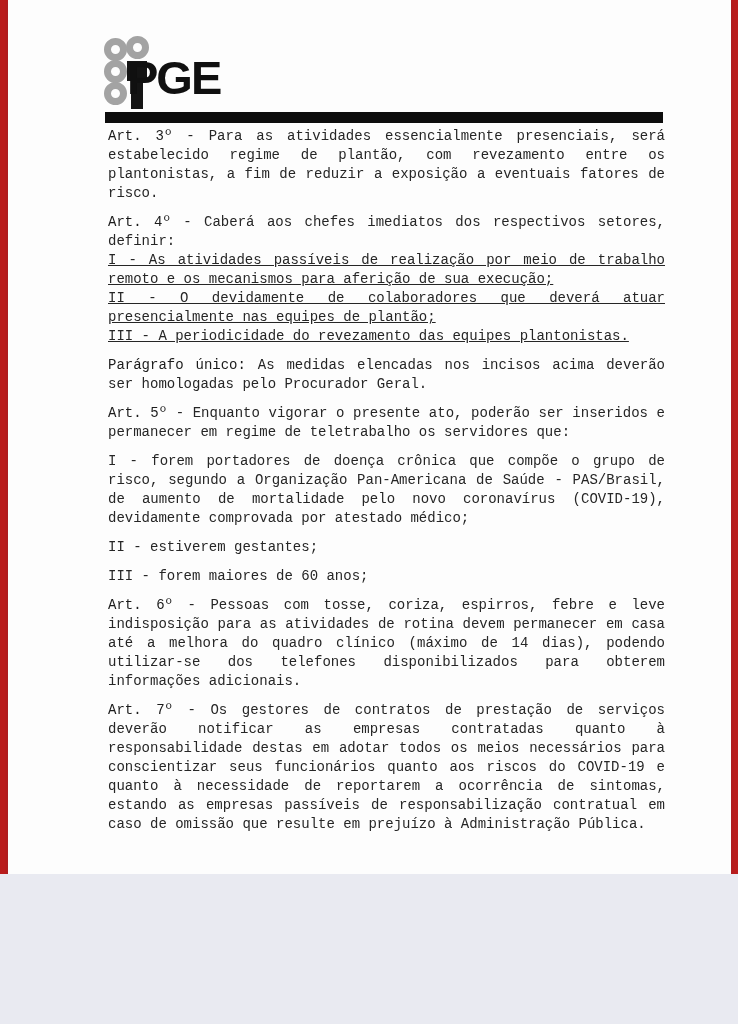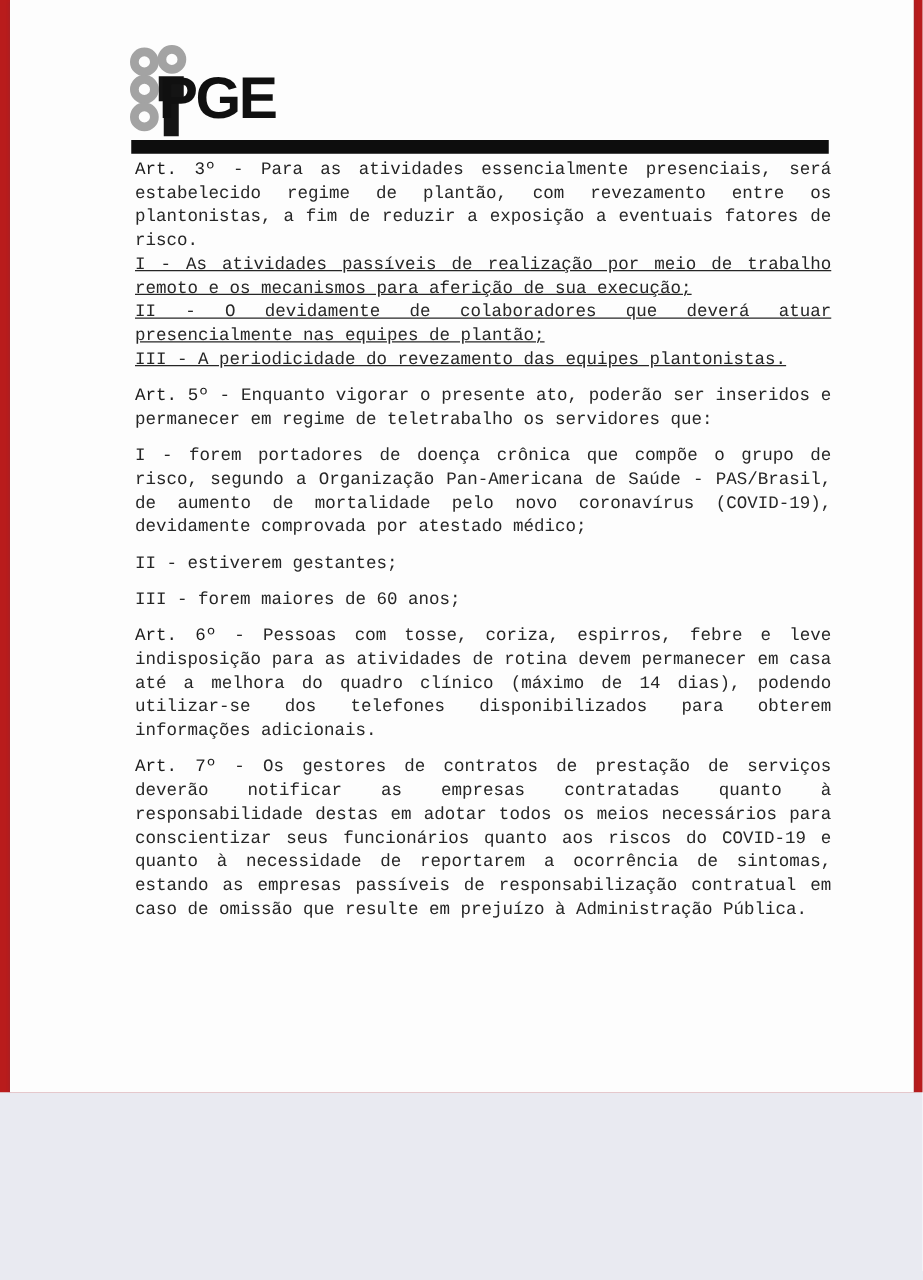--- a/index.html
+++ b/index.html
@@ -96,23 +96,25 @@
         <div class="sq"></div>
         <div class="stem"></div>
       </div>
       <div class="acronym">PGE</div>
     </div>
 
     <div class="rule"></div>
 
     <div class="doc-body">
         <p class=""><b>Art. 3º</b> - Para as atividades essencialmente presenciais, será estabelecido regime de plantão, com revezamento entre os plantonistas, a fim de reduzir a exposição a eventuais fatores de risco.</p>
+        <p class=""><b>Art. 4º</b> - Caberá aos chefes imediatos dos respectivos setores, definir:</p>
         <p class="tight">I - As atividades passíveis de realização por meio de trabalho remoto e os mecanismos para aferição de sua execução;</p>
         <p class="tight">II - O devidamente de colaboradores que deverá atuar presencialmente nas equipes de plantão;</p>
         <p class="tight">III - A periodicidade do revezamento das equipes plantonistas.</p>
+        <p class=""><b>Parágrafo único:</b> As medidas elencadas nos incisos acima deverão ser homologadas pelo Procurador Geral.</p>
         <p class=""><b>Art. 5º</b> - Enquanto vigorar o presente ato, poderão ser inseridos e permanecer em regime de teletrabalho os servidores que:</p>
         <p class="">I - forem portadores de doença crônica que compõe o grupo de risco, segundo a Organização Pan-Americana de Saúde - PAS/Brasil, de aumento de mortalidade pelo novo coronavírus (COVID-19), devidamente comprovada por atestado médico;</p>
         <p class="">II - estiverem gestantes;</p>
         <p class="">III - forem maiores de 60 anos;</p>
         <p class=""><b>Art. 6º</b> - Pessoas com tosse, coriza, espirros, febre e leve indisposição para as atividades de rotina devem permanecer em casa até a melhora do quadro clínico (máximo de 14 dias), podendo utilizar-se dos telefones disponibilizados para obterem informações adicionais.</p>
         <p class=""><b>Art. 7º</b> - Os gestores de contratos de prestação de serviços deverão notificar as empresas contratadas quanto à responsabilidade destas em adotar todos os meios necessários para conscientizar seus funcionários quanto aos riscos do COVID-19 e quanto à necessidade de reportarem a ocorrência de sintomas, estando as empresas passíveis de responsabilização contratual em caso de omissão que resulte em prejuízo à Administração Pública.</p>
       </div>
 
 
   </div>

